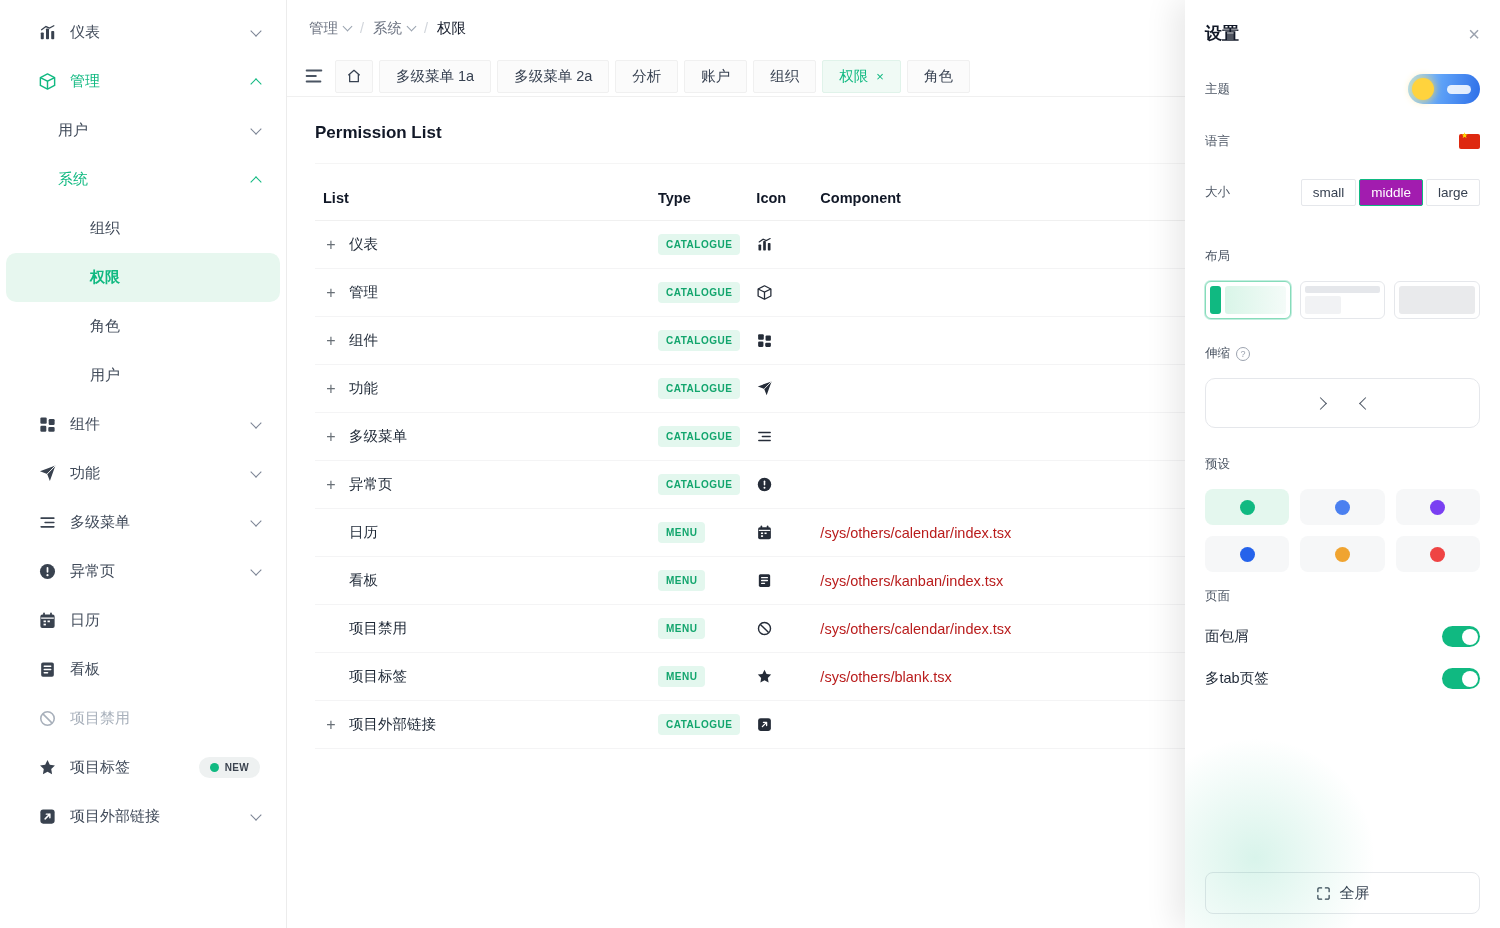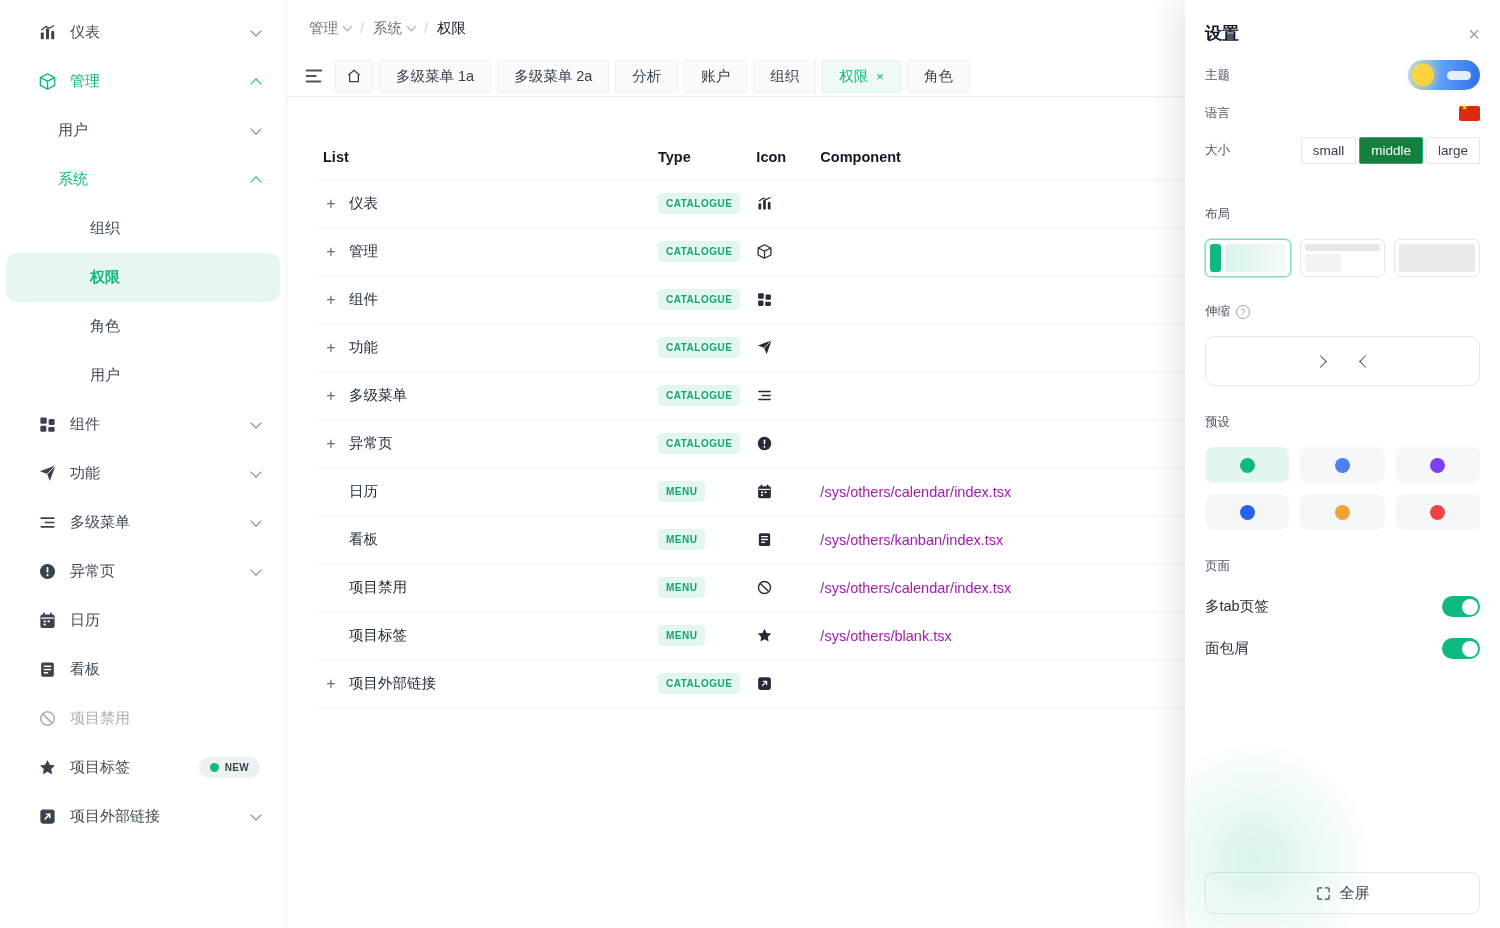--- a/index.html
+++ b/index.html
@@ -53,45 +53,45 @@
   .card-title{font-size:17px;font-weight:700;color:#111827;padding-bottom:20px;border-bottom:1px solid #f5f5f5}
   table{width:100%;border-collapse:collapse;margin-top:4px}
   th{font-size:14.5px;font-weight:700;color:#111827;text-align:left;padding:22px 8px 14px;border-bottom:1px solid #f0f0f0}
   td{font-size:14.5px;color:#1f2937;padding:13px 8px;border-bottom:1px solid #f4f4f5}
   .name-wrap{display:flex;align-items:center;gap:10px}
   .plus{width:16px;text-align:center;color:#697077;font-size:16px;line-height:1;cursor:pointer;flex:0 0 auto}
   .plus.empty{visibility:hidden}
   .badge{display:inline-block;padding:5px 8px;border-radius:4px;background:#e3f7ee;color:#12a56d;
     font-size:10px;font-weight:700;letter-spacing:.5px}
   .tic{width:17px;height:17px;color:#252c38;display:block}
-  .c-comp{color:#a21caf}
+  .c-comp{color:#b91c1c}
 
   
   .drawer{position:fixed;top:0;right:0;bottom:0;width:315px;background:#fff;z-index:20;
     box-shadow:-10px 0 30px rgba(0,0,0,.09);padding:22px 20px 70px;overflow:hidden}
   .drawer::after{content:"";position:absolute;left:-50px;bottom:-50px;width:240px;height:240px;border-radius:50%;
     background:radial-gradient(closest-side,rgba(16,185,129,.16),transparent);pointer-events:none}
   .d-head{display:flex;align-items:center;justify-content:space-between}
   .d-title{font-size:17px;font-weight:700;color:#111827}
   .d-close{font-size:20px;color:#9ca3af;cursor:pointer;line-height:1}
-  .d-row{display:flex;align-items:center;justify-content:space-between;margin-top:15px}
+  .d-row{display:flex;align-items:center;justify-content:space-between;margin-top:29px}
   .d-label{font-size:12.5px;color:#4b5563;display:flex;align-items:center;gap:6px}
   .help{width:14px;height:14px;border:1.2px solid #9ca3af;border-radius:50%;color:#9ca3af;font-size:9px;
     display:inline-flex;align-items:center;justify-content:center;cursor:pointer}
   .theme-toggle{width:72px;height:30px;border-radius:15px;position:relative;cursor:pointer;
     background:linear-gradient(100deg,#aee0ff 0%,#5ea2f8 45%,#2e6fe8 100%)}
   .theme-knob{position:absolute;left:4px;top:4px;width:22px;height:22px;border-radius:50%;background:#ffd33d;
     box-shadow:0 0 8px rgba(255,211,61,.9)}
   .theme-cloud{position:absolute;right:9px;top:11px;width:24px;height:9px;border-radius:6px;background:rgba(255,255,255,.85)}
   .flag{width:21px;height:15px;background:#de2910;border-radius:2px;position:relative;cursor:pointer}
   .flag::before{content:"★";position:absolute;left:2px;top:-3px;color:#ffde00;font-size:8px}
   .seg{display:flex;gap:3px}
   .seg-btn{height:27px;padding:0 11px;display:flex;align-items:center;border:1px solid #e5e7eb;border-radius:2px;
     font-size:13.5px;color:#374151;background:#fff;cursor:pointer}
-  .seg-btn.active{background:#15803d;border-color:#10b981;color:#fff}
+  .seg-btn.active{background:#a21caf;border-color:#10b981;color:#fff}
   .thumbs{display:flex;gap:9px;margin-top:16px}
   .thumb{width:87px;height:38px;border:1px solid #e5e7eb;border-radius:6px;background:#fff;position:relative;cursor:pointer}
   .thumb.selected{border-color:#86dcba;box-shadow:0 0 0 1px rgba(16,185,129,.25)}
   .t1-side{position:absolute;left:4px;top:4px;bottom:4px;width:11px;border-radius:3px;background:#10b981}
   .t1-body{position:absolute;left:19px;top:4px;right:4px;bottom:4px;border-radius:3px;
     background:linear-gradient(90deg,#d9f5e8,#f4fbf8)}
   .t2-top{position:absolute;left:4px;top:4px;right:4px;height:7px;border-radius:2px;background:#e5e7eb}
   .t2-body{position:absolute;left:4px;top:14px;width:36px;bottom:4px;border-radius:2px;background:#f1f2f4}
   .t3-body{position:absolute;inset:4px;border-radius:3px;background:#e9eaec}
   .stretch-box{margin-top:16px;height:50px;border:1px solid #e5e7eb;border-radius:10px;display:flex;
@@ -355,20 +355,21 @@
       <div class="tab active">
         <span>权限</span>
         <span class="x">×</span>
       </div>
       <div class="tab">
         <span>角色</span>
       </div>
     </div>
 
     <div class="card">
+      <div class="card-title">Permission List</div>
 
       <table>
         <colgroup>
             <col style="width:335px">
             <col style="width:96px">
             <col style="width:64px">
             <col>
           </colgroup>
         <thead>
           <tr>
@@ -622,29 +623,29 @@
           <span class="dot" style="background: rgb(37, 99, 235);"></span>
         </span>
       <span class="preset">
           <span class="dot" style="background: rgb(240, 164, 49);"></span>
         </span>
       <span class="preset">
           <span class="dot" style="background: rgb(239, 68, 68);"></span>
         </span>
     </div>
 
-    <div class="d-row" style="margin-top:28px">
+    <div class="d-row" style="margin-top:16px">
       <span class="d-label">页面</span>
+    </div>
+    <div class="page-row">
+      <span class="d-sub">面包屑</span>
+      <span class="switch"></span>
     </div>
     <div class="page-row">
       <span class="d-sub">多tab页签</span>
-      <span class="switch"></span>
-    </div>
-    <div class="page-row">
-      <span class="d-sub">面包屑</span>
       <span class="switch"></span>
     </div>
 
     <div class="fullscreen-btn">
       <svg class="fs-ic">
           <use href="#i-fullscreen"></use>
         </svg>
       <span>全屏</span>
     </div>
   </div>

